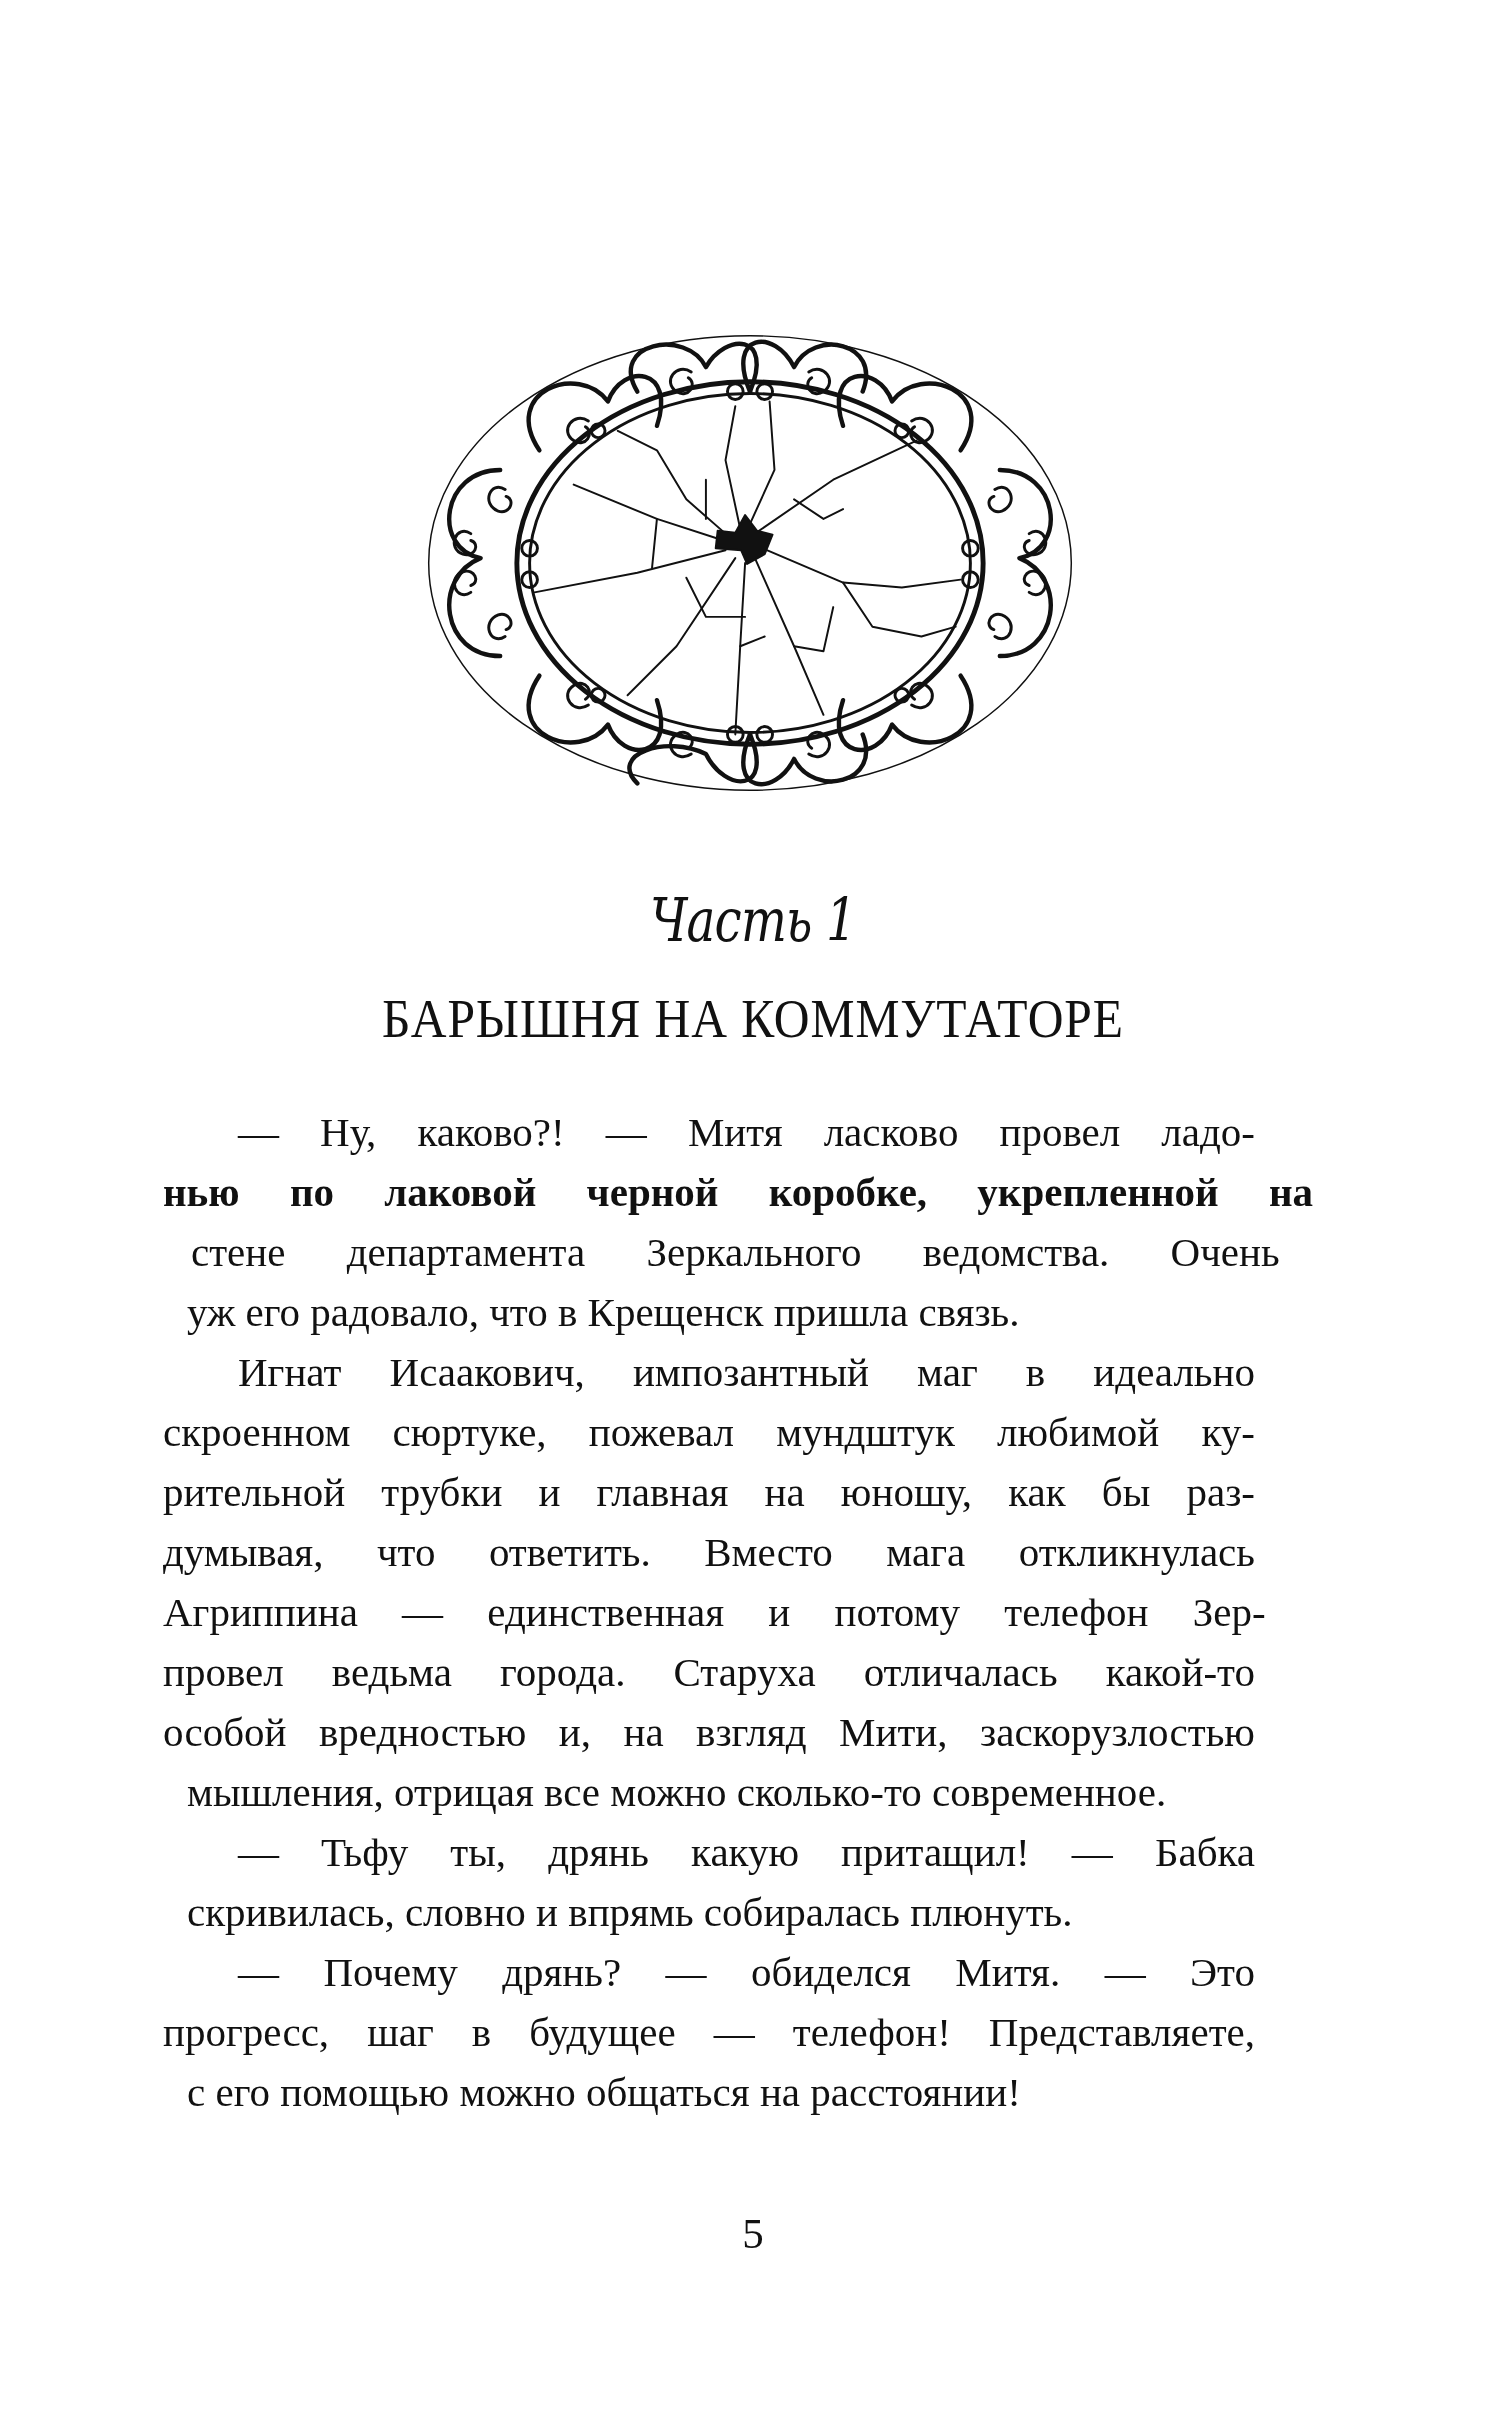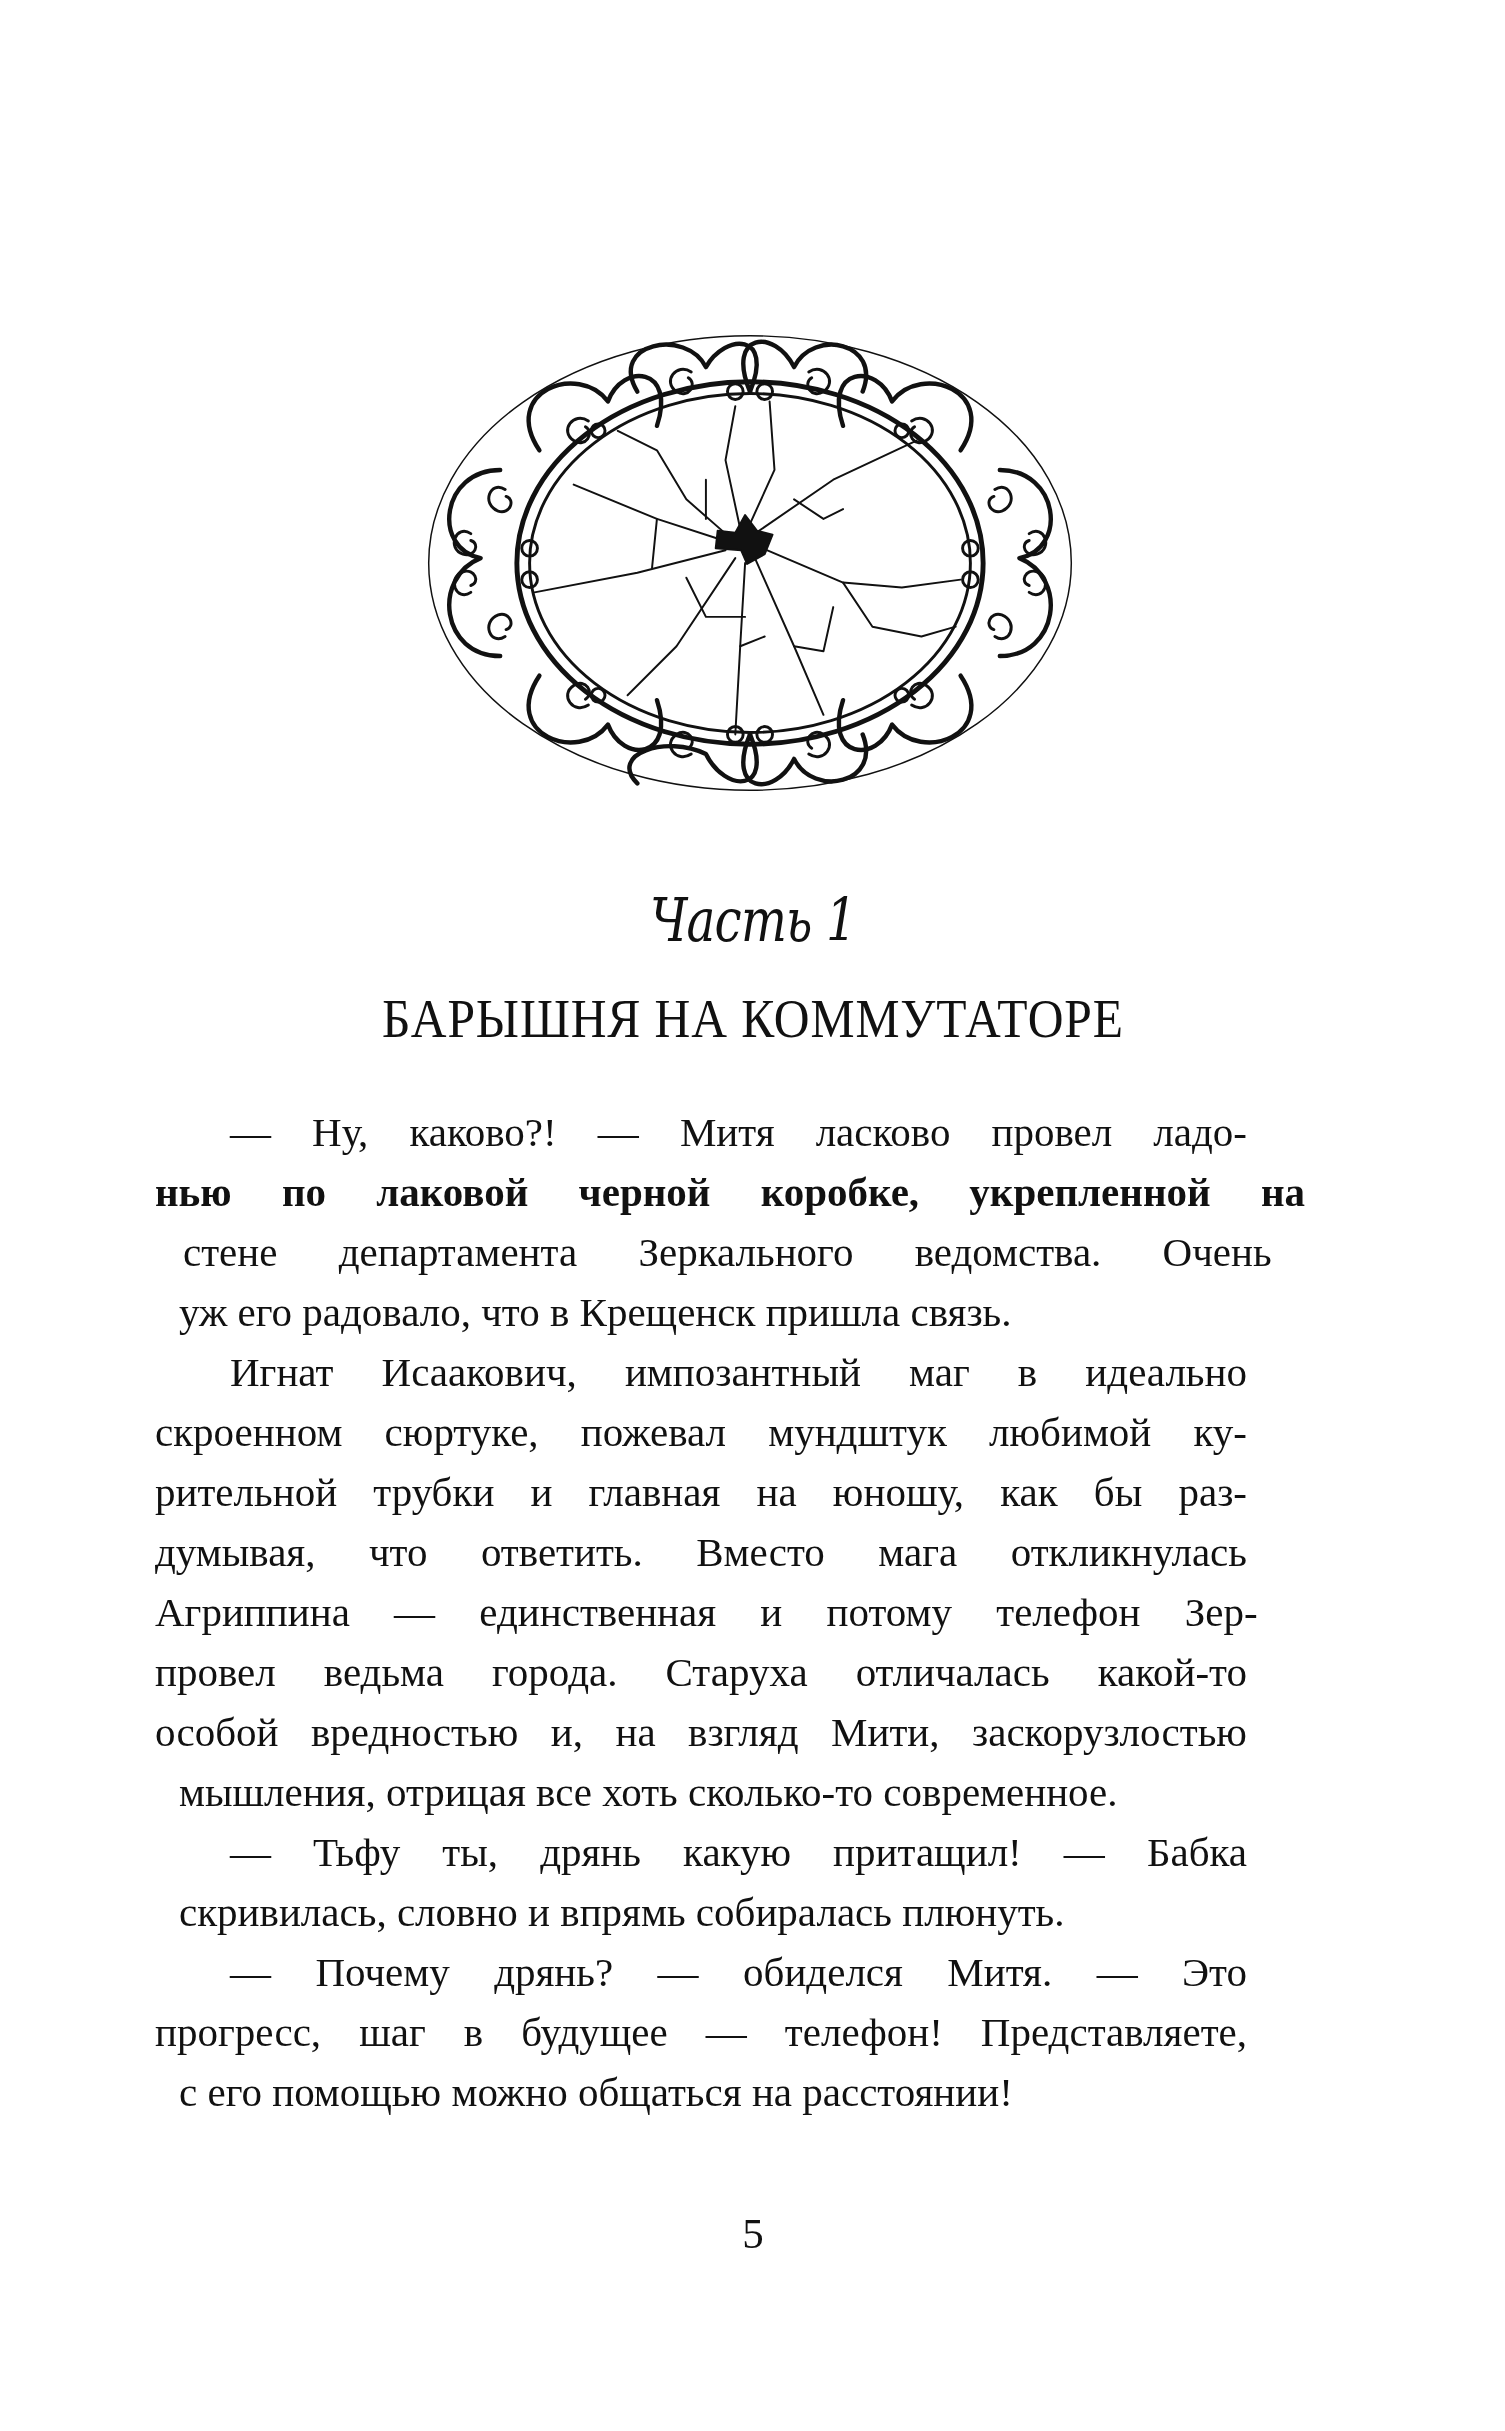--- a/index.html
+++ b/index.html
@@ -9,21 +9,21 @@
     position: absolute; left: 0; width: 1506px; top: 877px; text-align: center;
     font-family: "DejaVu Serif", serif; font-style: italic; font-size: 59px; line-height: 88px;
     letter-spacing: -1px; transform: scaleX(0.82); transform-origin: 753px 0;
   }
   .chapter-title {
     position: absolute; left: 0; width: 1506px; top: 982px; text-align: center;
     font-family: "Liberation Serif", serif; font-size: 55px; line-height: 74px;
     letter-spacing: 1px; transform: scaleX(0.9); transform-origin: 753px 0;
   }
   .body-text {
-    position: absolute; left: 155px; top: 1102px; width: 1092px;
+    position: absolute; left: 163px; top: 1102px; width: 1092px;
     font-family: "Liberation Serif", serif; font-size: 41px; line-height: 60px;
     text-align: justify; text-align-last: justify;
   }
   .line { display: block; white-space: nowrap; text-align: justify; text-align-last: justify; }
   .line.indent { padding-left: 75px; }
   .line.last { text-align-last: left; margin-left: 24px; }
   .page-number {
     position: absolute; left: 0; width: 1506px; top: 2209px; text-align: center;
     font-family: "Liberation Serif", serif; font-size: 43px; line-height: 49px;
   }
@@ -124,21 +124,21 @@
   <span class="line" style="display: block; word-spacing: 40px; font-weight: bold;">нью по лаковой черной коробке, укрепленной на</span>
   <span class="line" style="display: block; word-spacing: 51px; margin-left: 28px;">стене департамента Зеркального ведомства. Очень</span>
   <span class="line last">уж его радовало, что в Крещенск пришла связь.</span>
   <span class="line indent" style="display: block; word-spacing: 37px;">Игнат Исаакович, импозантный маг в идеально</span>
   <span class="line" style="display: block; word-spacing: 31px;">скроенном сюртуке, пожевал мундштук любимой ку-</span>
   <span class="line" style="display: block; word-spacing: 23px;">рительной трубки и главная на юношу, как бы раз-</span>
   <span class="line" style="display: block; word-spacing: 43px;">думывая, что ответить. Вместо мага откликнулась</span>
   <span class="line" style="display: block; word-spacing: 34px;">Агриппина — единственная и потому телефон Зер-</span>
   <span class="line" style="display: block; word-spacing: 34px;">провел ведьма города. Старуха отличалась какой-то</span>
   <span class="line" style="display: block; word-spacing: 21.6px;">особой вредностью и, на взгляд Мити, заскорузлостью</span>
-  <span class="line last">мышления, отрицая все хоть сколько-то современное.</span>
+  <span class="line last">мышления, отрицая все можно сколько-то современное.</span>
   <span class="line indent" style="display: block; word-spacing: 31px;">— Тьфу ты, дрянь какую притащил! — Бабка</span>
   <span class="line last">скривилась, словно и впрямь собиралась плюнуть.</span>
   <span class="line indent" style="display: block; word-spacing: 34px;">— Почему дрянь? — обиделся Митя. — Это</span>
   <span class="line" style="display: block; word-spacing: 27px;">прогресс, шаг в будущее — телефон! Представляете,</span>
   <span class="line last">с его помощью можно общаться на расстоянии!</span>
 </div>
 
 <div class="page-number">5</div>
 
 

